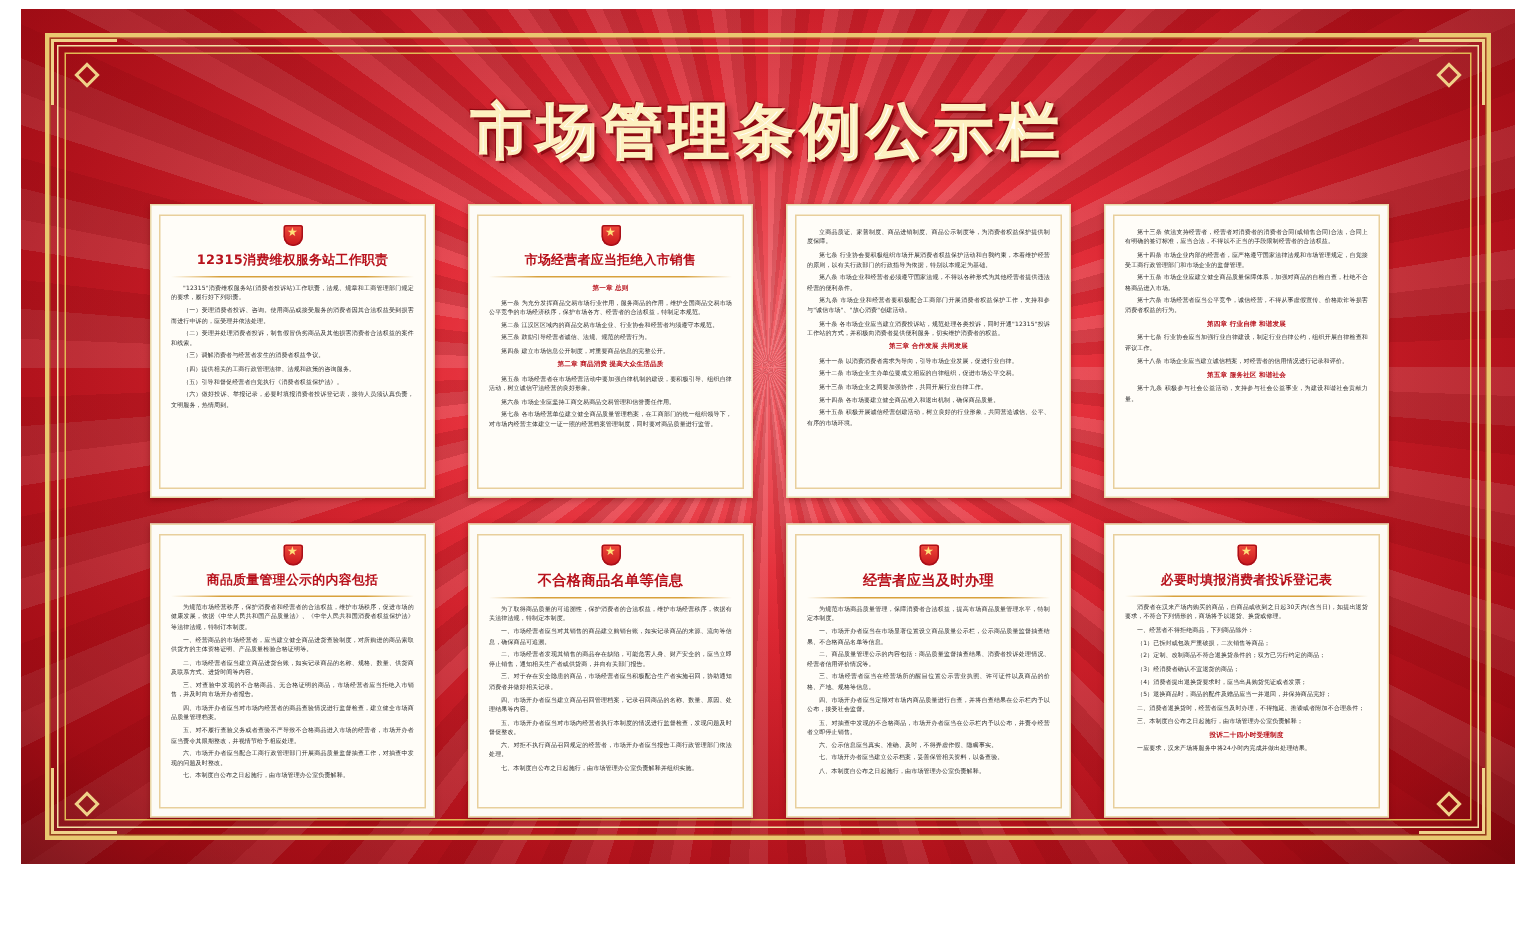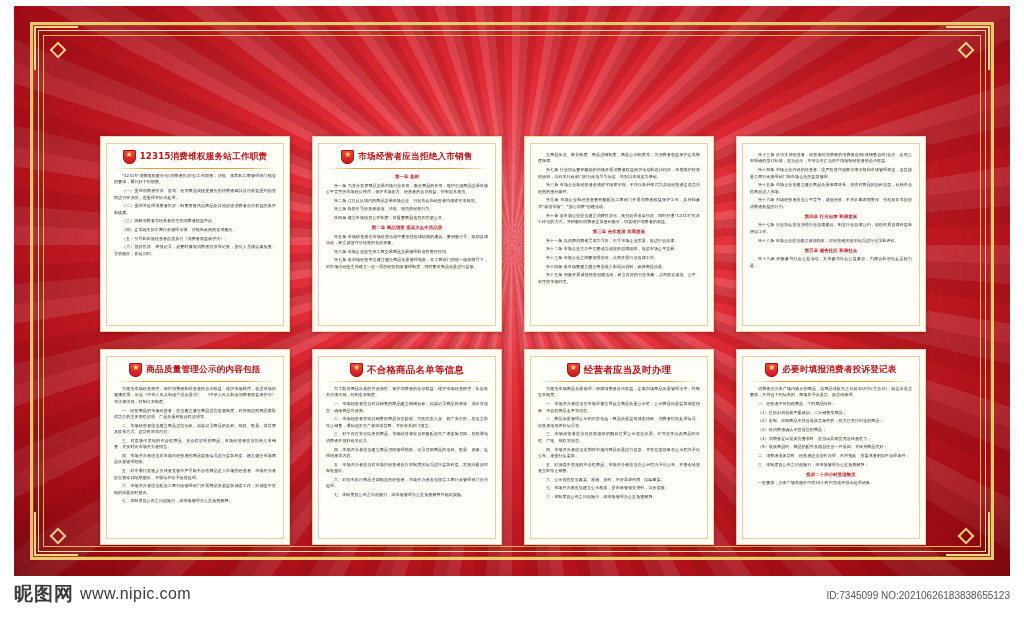--- a/index.html
+++ b/index.html
@@ -125,20 +125,21 @@
     padding: 6px 7px;
     overflow: hidden;
     background: #fffdf8;
   }
   .board-head {
     display: flex;
     align-items: center;
     justify-content: center;
     gap: 4px;
     margin-bottom: 4px;
+    flex-direction: column;
   }
   .emblem {
     width: 13px; height: 14px;
     background: linear-gradient(#f04a3b, #c8161d);
     border-radius: 2px 2px 7px 7px;
     position: relative;
     flex: 0 0 auto;
     box-shadow: 0 0 0 1px #a9101a inset;
   }
   .emblem::after {
@@ -227,20 +228,21 @@
   <div class="frame-inner2"></div>
   <div class="corner tl"></div>
   <div class="corner tr"></div>
   <div class="corner bl"></div>
   <div class="corner br"></div>
   <div class="corner-dot" style="left:52px; top:44px;"></div>
   <div class="corner-dot" style="left:960px; top:44px;"></div>
   <div class="corner-dot" style="left:52px; top:530px;"></div>
   <div class="corner-dot" style="left:960px; top:530px;"></div>
 
+  <div class="title">市场管理条例公示栏</div>
 
   <div class="boards" id="boards">
       <div class="board">
         <div class="board-inner">
           <div class="board-head">
             <span class="emblem"></span>
             <span class="board-title small">12315消费维权服务站工作职责</span>
           </div>
           <div class="rule"></div>
           <div class="body-text">
@@ -381,21 +383,14 @@
             <p class="">（5）退换商品时，商品的配件及赠品应当一并退回，并保持商品完好；</p>
             <p class="">二、消费者退换货时，经营者应当及时办理，不得拖延、推诿或者附加不合理条件；</p>
             <p class="">三、本制度自公布之日起施行，由市场管理办公室负责解释；</p>
             <p class="sec">投诉二十四小时受理制度</p>
             <p class="">一应要求，汉来产场将服务中将24小时内完成并做出处理结果。</p>
           </div>
         </div>
       </div>
     </div>
 
-  <div class="footer">
-    <div class="logo-wrap">
-      <span class="logo-mark">昵图网</span>
-      <span class="logo-url">www.nipic.com</span>
-    </div>
-    <div class="footer-id">ID:7345099 NO:20210626183838655123</div>
-  </div>
 
 </div>
 
 </body></html>

